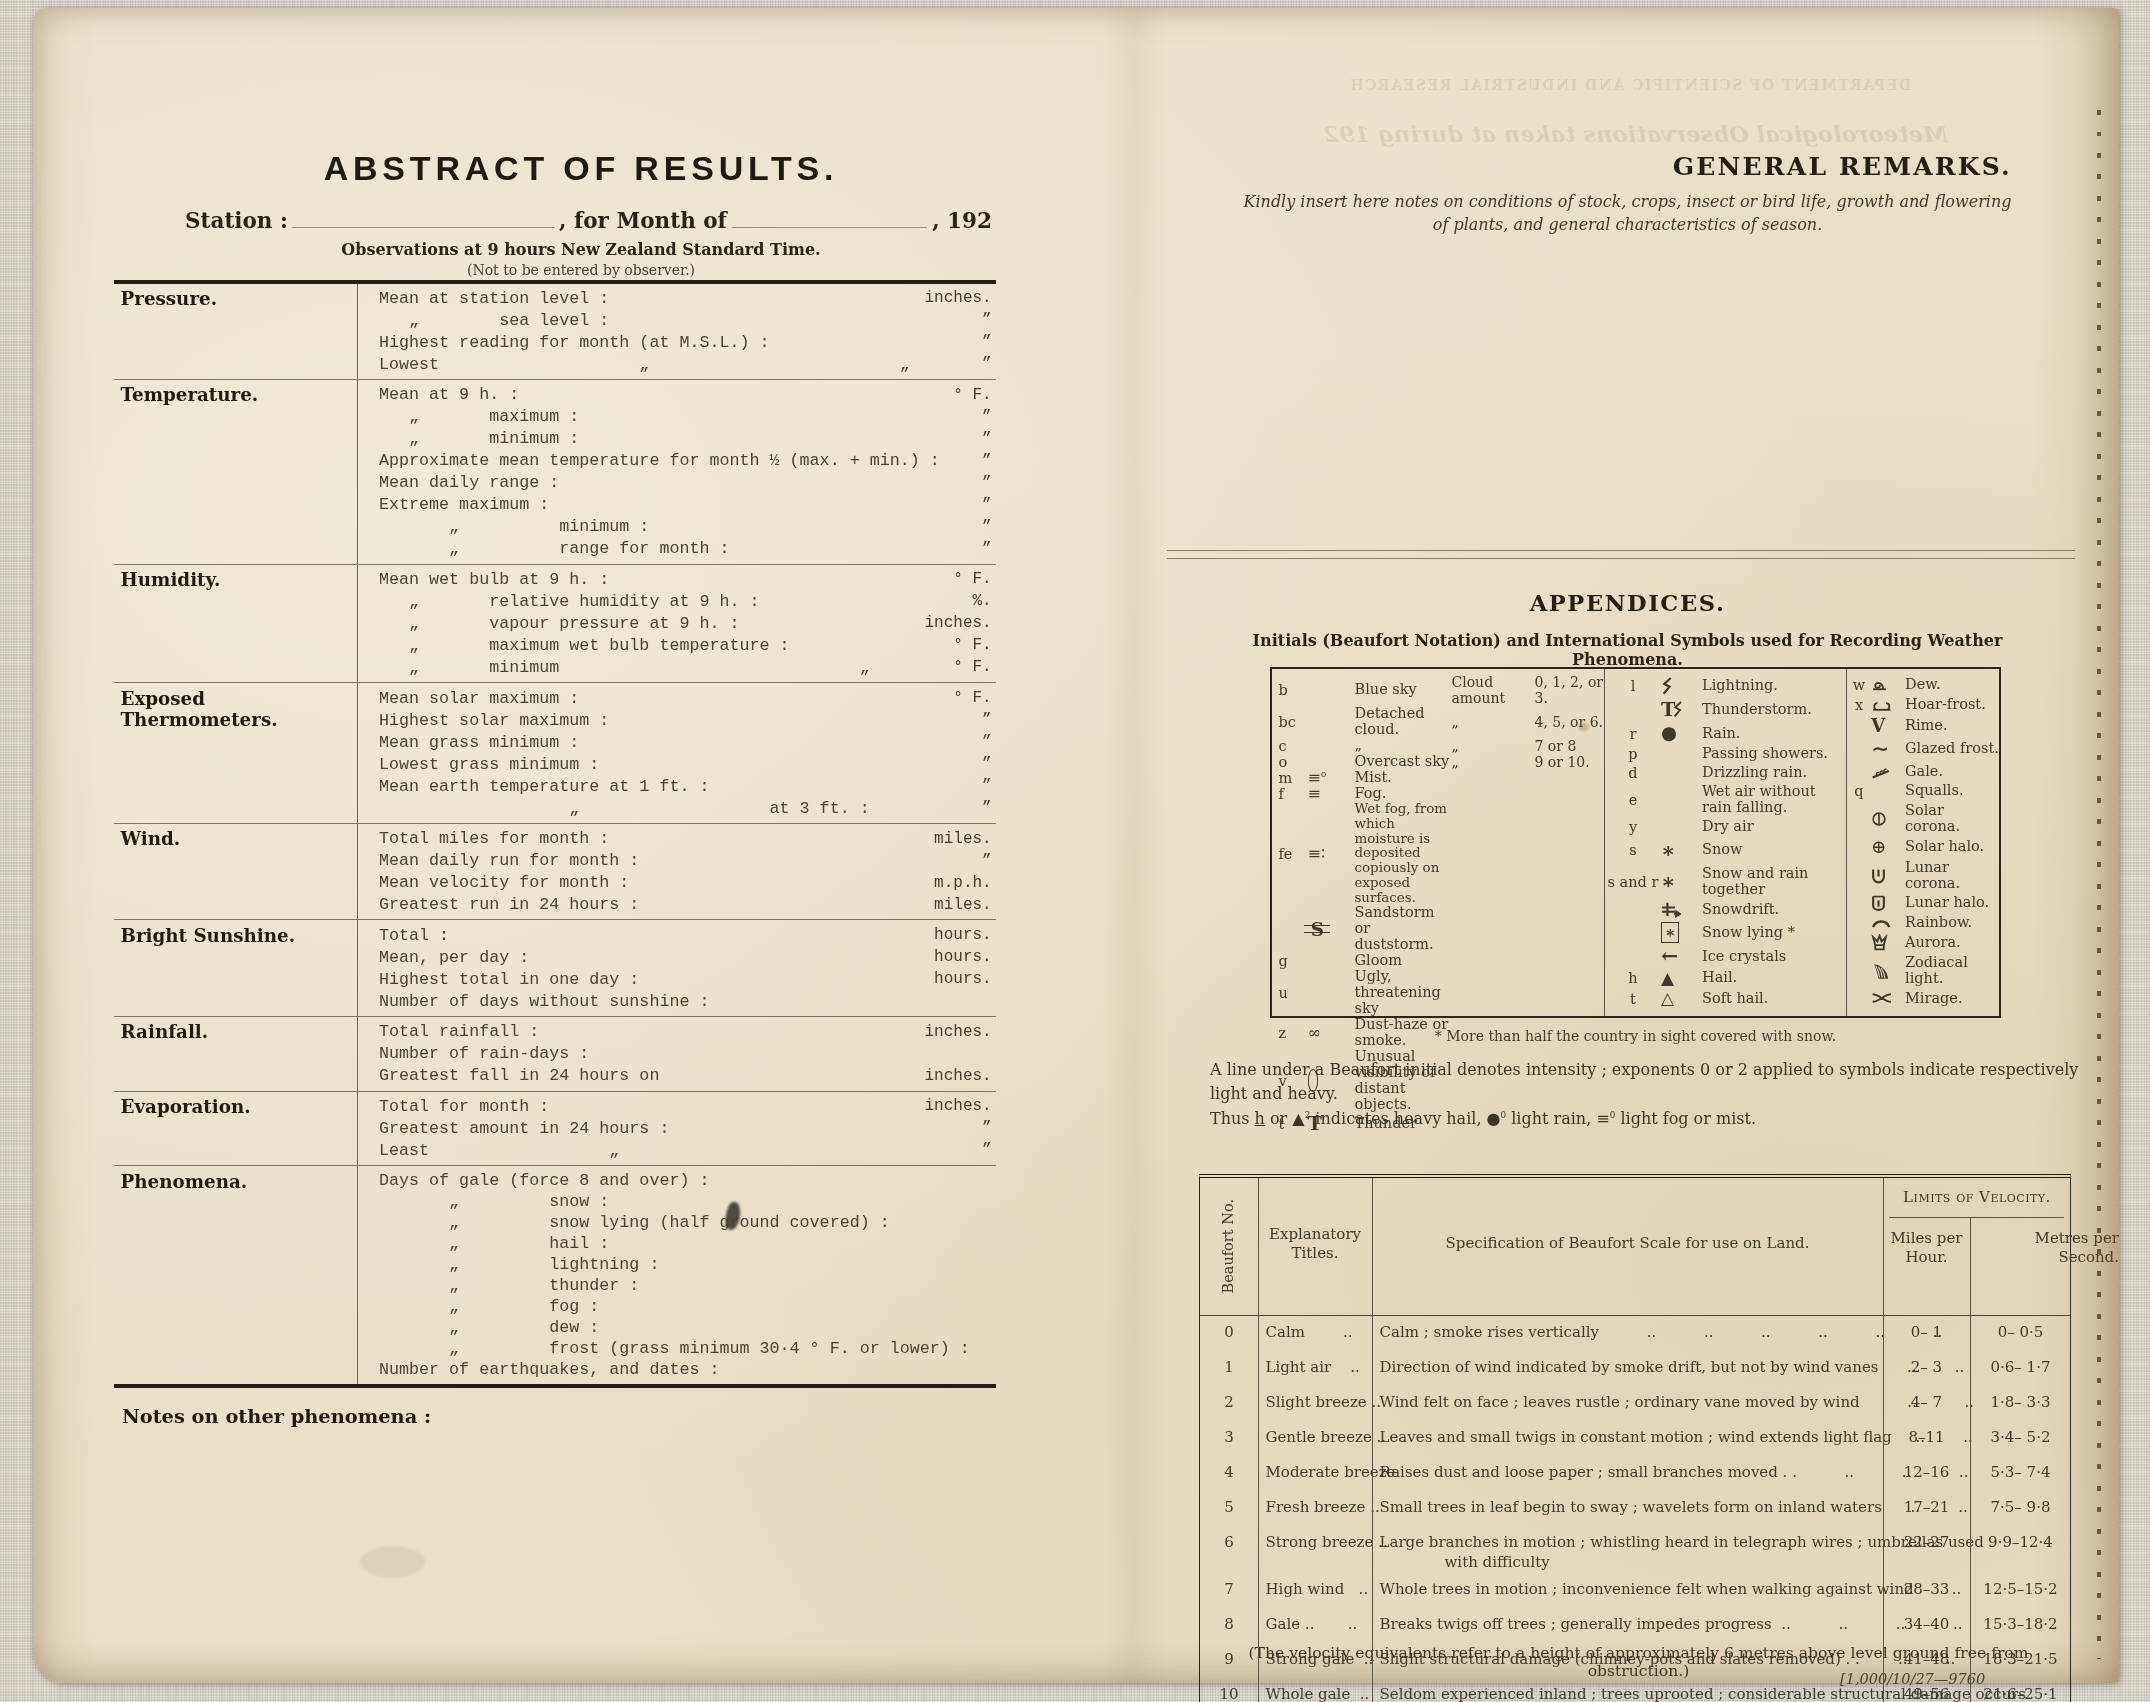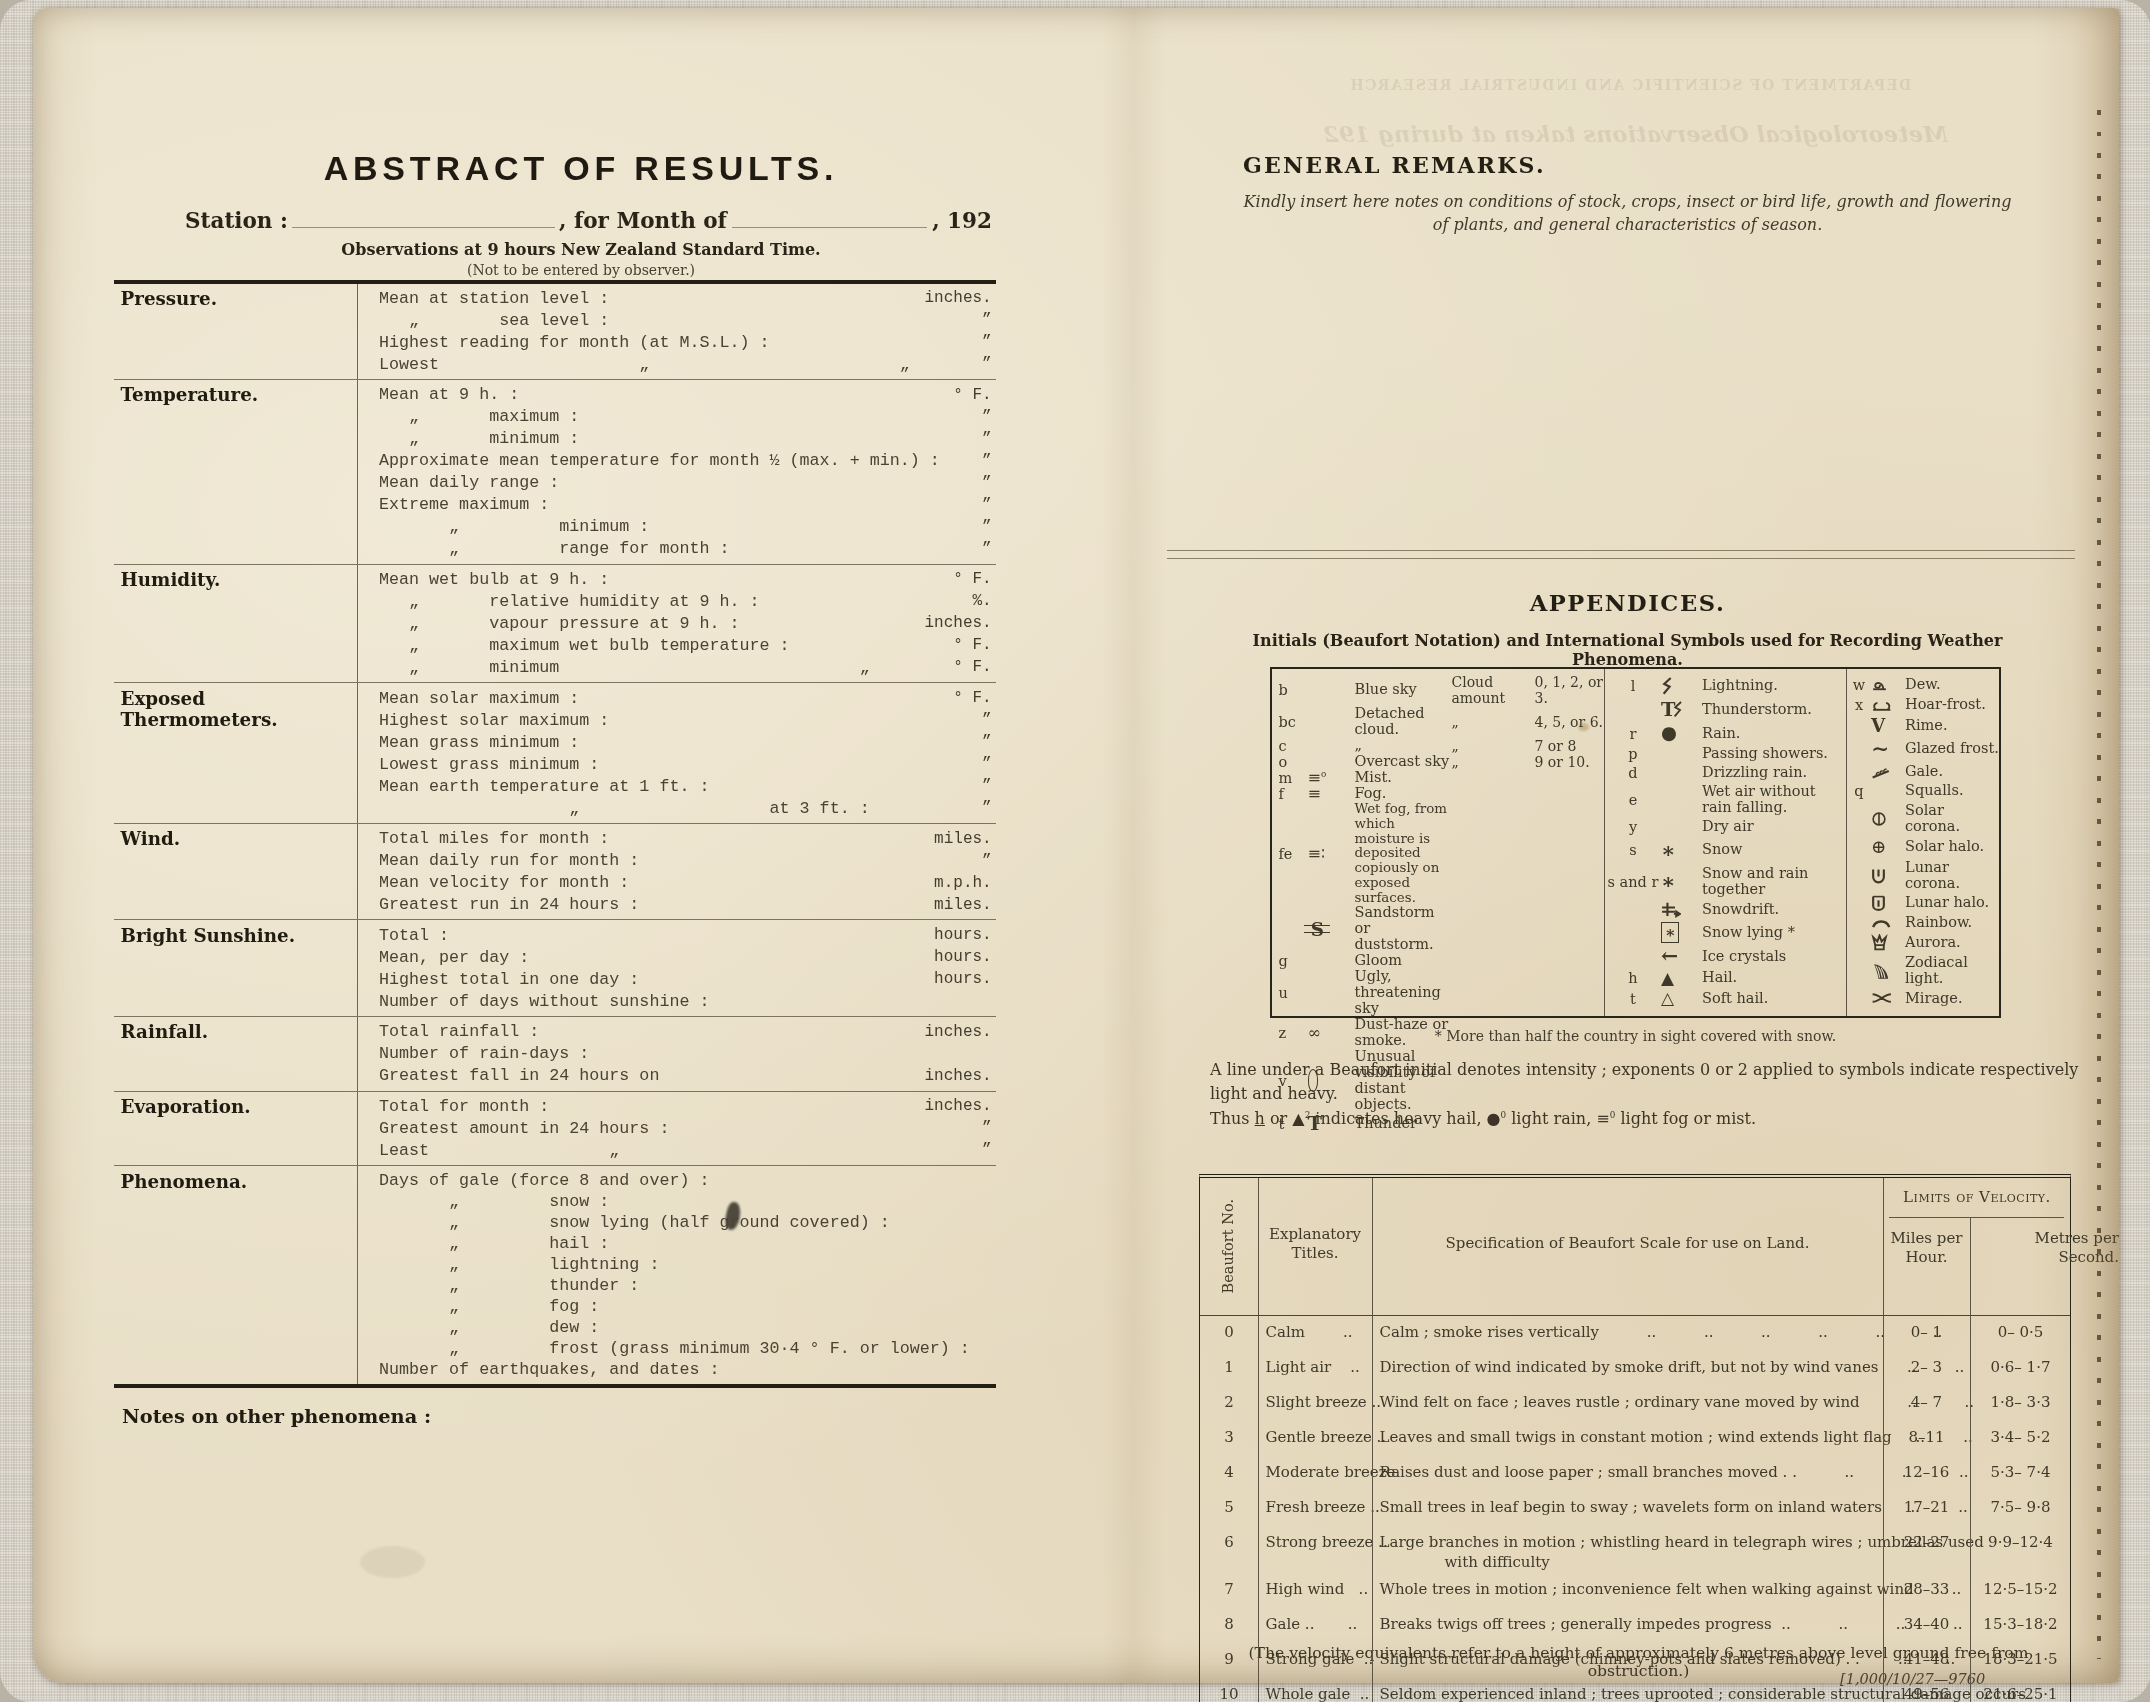--- a/index.html
+++ b/index.html
@@ -1,21 +1,21 @@
 <!DOCTYPE html>
 <html style="font-size:8.6px"><head>
 <meta charset="utf-8">
 <style>
   html,body{margin:0;padding:0;background:#b9b3a6;}
   .scan{position:relative;width:2151px;height:1702px;overflow:hidden;
     font-family:"DejaVu Serif", serif;color:#3a342a;
     background:
       repeating-linear-gradient(0deg, rgba(255,255,255,.28) 0 1.1px, rgba(0,0,0,0) 1.1px 2.7px),
       repeating-linear-gradient(90deg, rgba(120,110,95,.16) 0 1.1px, rgba(0,0,0,0) 1.1px 2.7px),
-      #d6d1c6; border-radius: 31px;}
+      #d6d1c6;}
   .sheet{position:absolute;left:33px;top:7.5px;width:2086px;height:1675px;
     background:
       radial-gradient(ellipse at 18% 30%, rgba(255,252,240,.35), rgba(0,0,0,0) 60%),
       radial-gradient(ellipse at 85% 75%, rgba(190,160,110,.18), rgba(0,0,0,0) 55%),
       linear-gradient(90deg, rgba(160,130,85,.14), rgba(0,0,0,0) 65px),
       linear-gradient(270deg, rgba(160,130,85,.20), rgba(0,0,0,0) 86px),
       linear-gradient(0deg, rgba(150,120,80,.12), rgba(0,0,0,0) 48px),
       #e9dfc7;
     border-radius:14px 5.4px 7.5px 32px;
     box-shadow: 0 0 32px rgba(90,70,40,.35) inset, 1.1px 1.6px 7.5px rgba(60,45,25,.35);}
@@ -47,22 +47,22 @@
   .asec{position:relative;border-top:1.1px solid #7c7360;padding:3.8px 0 3.8px 0;}
   .asec:first-child{border-top:none;}
   .asec-label{position:absolute;left:6.5px;top:4.3px;width:226px;font-weight:bold;font-size:18.3px;color:#211c11;line-height:1.15;}
   .arow{position:relative;height:22px;padding-left:265px;font-size:16.7px;color:#4a4333;display:flex;align-items:center;font-family:Liberation Mono, monospace;}
   .asec[data-name="section-phenomena"] .arow{height:21px;}
   .arow .t{white-space:pre;}
   .arow .u{position:absolute;right:4.3px;font-size:16px;color:#433d2d;white-space:pre;}
   .lp-notes{position:absolute;left:89px;top:1397px;font-weight:bold;font-size:19.4px;color:#211c11;}
 
   
-  .rp-title{position:absolute;left:1210px;top:144px;width:769px;text-align:left;
-    font-size:22px;font-weight:bold;letter-spacing:2.2px;color:#241f14;}
+  .rp-title{position:absolute;left:1210px;top:144px;width:769px;text-align:right;
+    font-size:25px;font-weight:bold;letter-spacing:2.2px;color:#241f14;}
   .rp-kindly{position:absolute;left:1210px;top:182px;width:769px;text-align:center;
     font-style:italic;font-size:16px;color:#403a2a;line-height:1.45;}
   .rp-rule{position:absolute;left:1134px;top:542px;width:908px;height:7.5px;
     border-top:1.1px solid #8a8068;border-bottom:1.1px solid #8a8068;}
   .rp-appx{position:absolute;left:1210px;top:582px;width:769px;text-align:center;
     font-size:22.6px;font-weight:bold;letter-spacing:1.6px;color:#241f14;}
   .rp-appx-sub{position:absolute;left:1183px;top:623px;width:823px;text-align:center;
     font-size:16px;font-weight:bold;color:#2a2418;}
 
   .symbox{position:absolute;left:1237px;top:659px;width:731px;height:351px;

